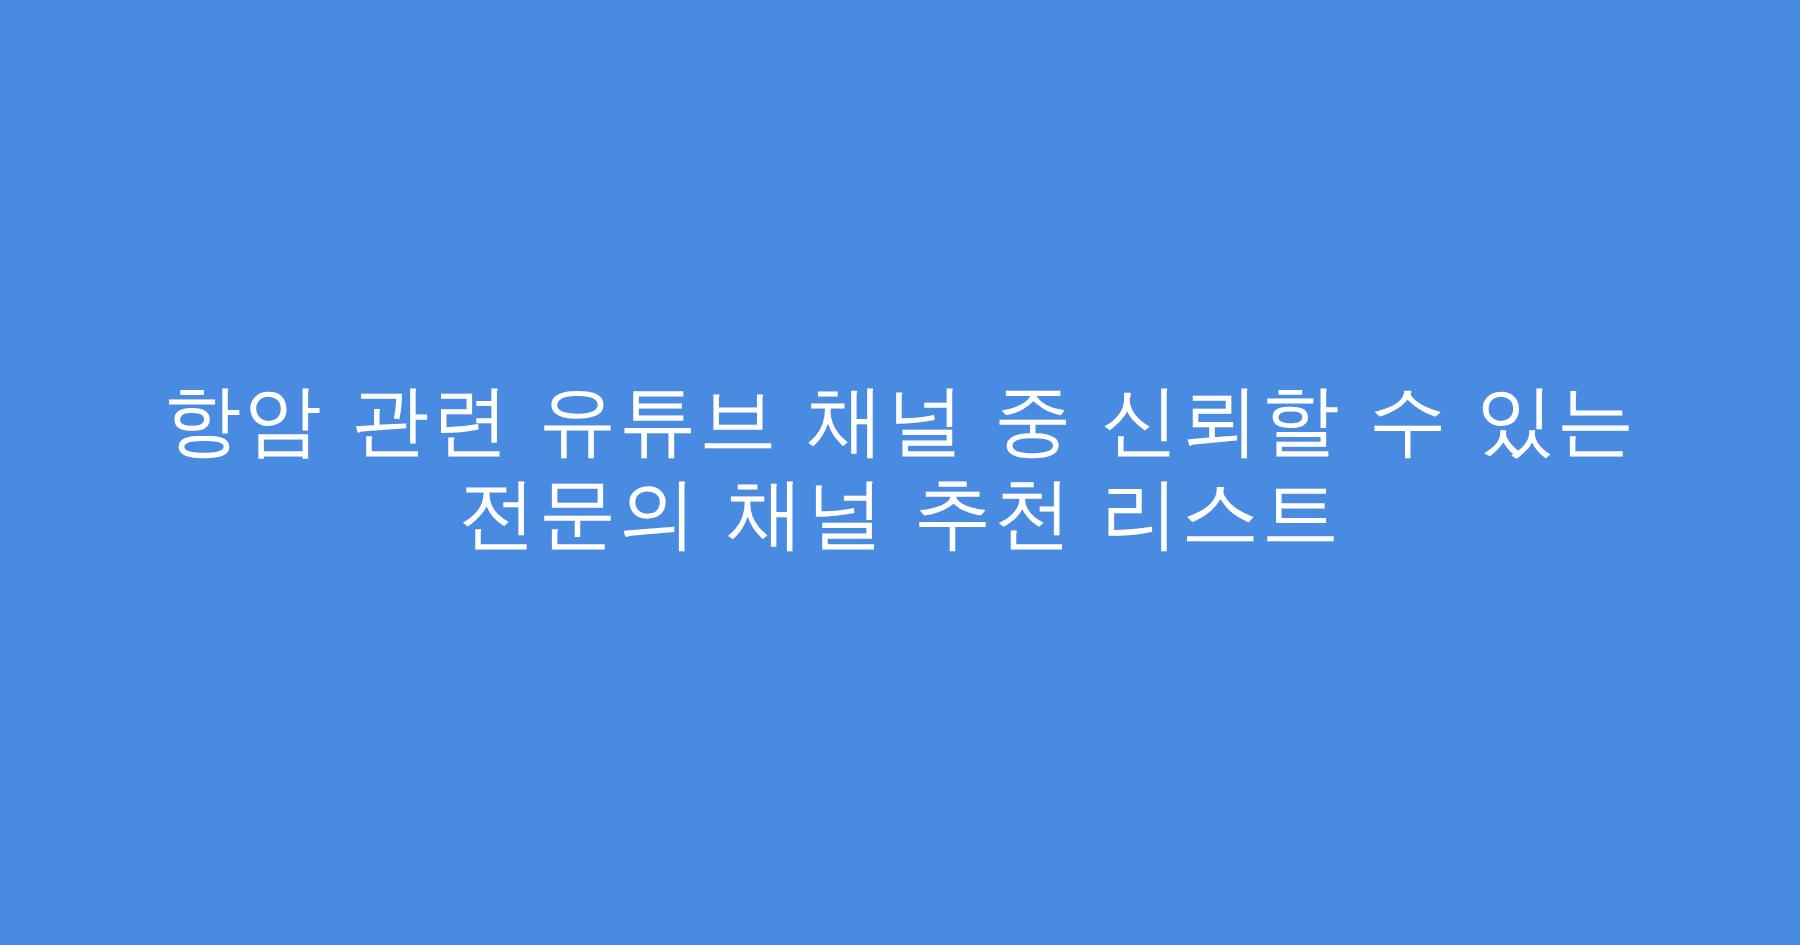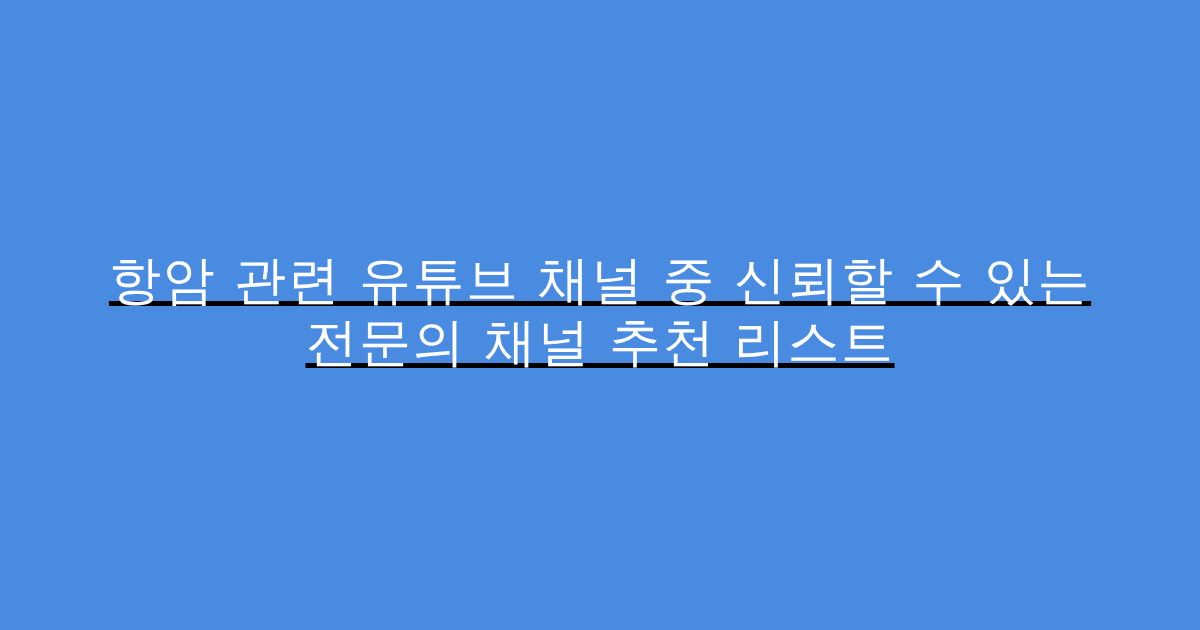--- a/index.html
+++ b/index.html
@@ -17,21 +17,20 @@
 
   .og-card {
     position: relative;
     box-sizing: border-box;
     width: 1200px;
     height: 630px;
     background: #4a8be2;
     display: flex;
     align-items: center;
     justify-content: center;
-    text-decoration: underline;
   }
 
   .headline-wrap {
     width: 1060px;
     
     margin-top: -6px;
     display: block;
   }
 
   .headline {

